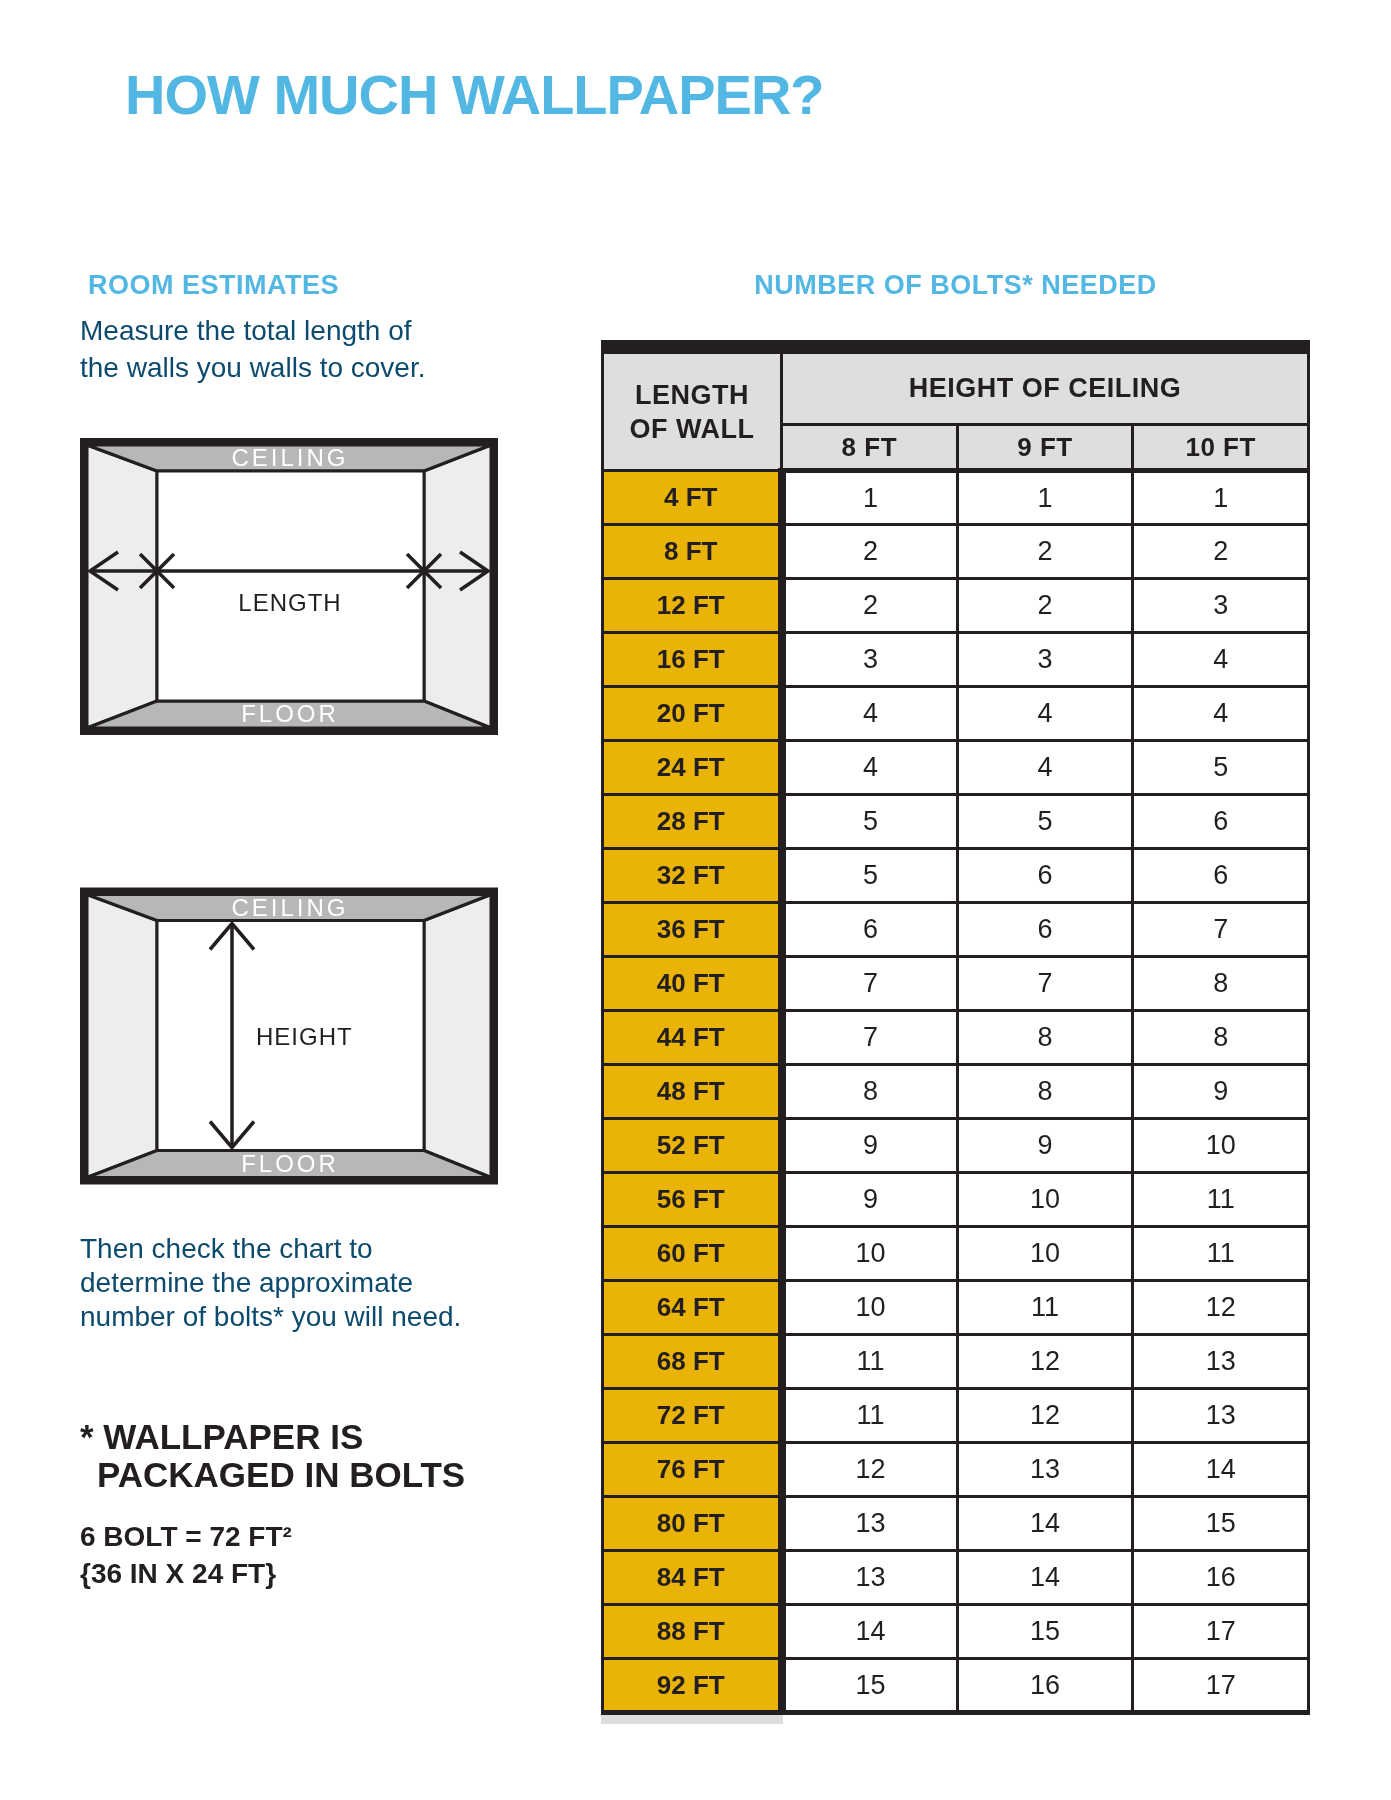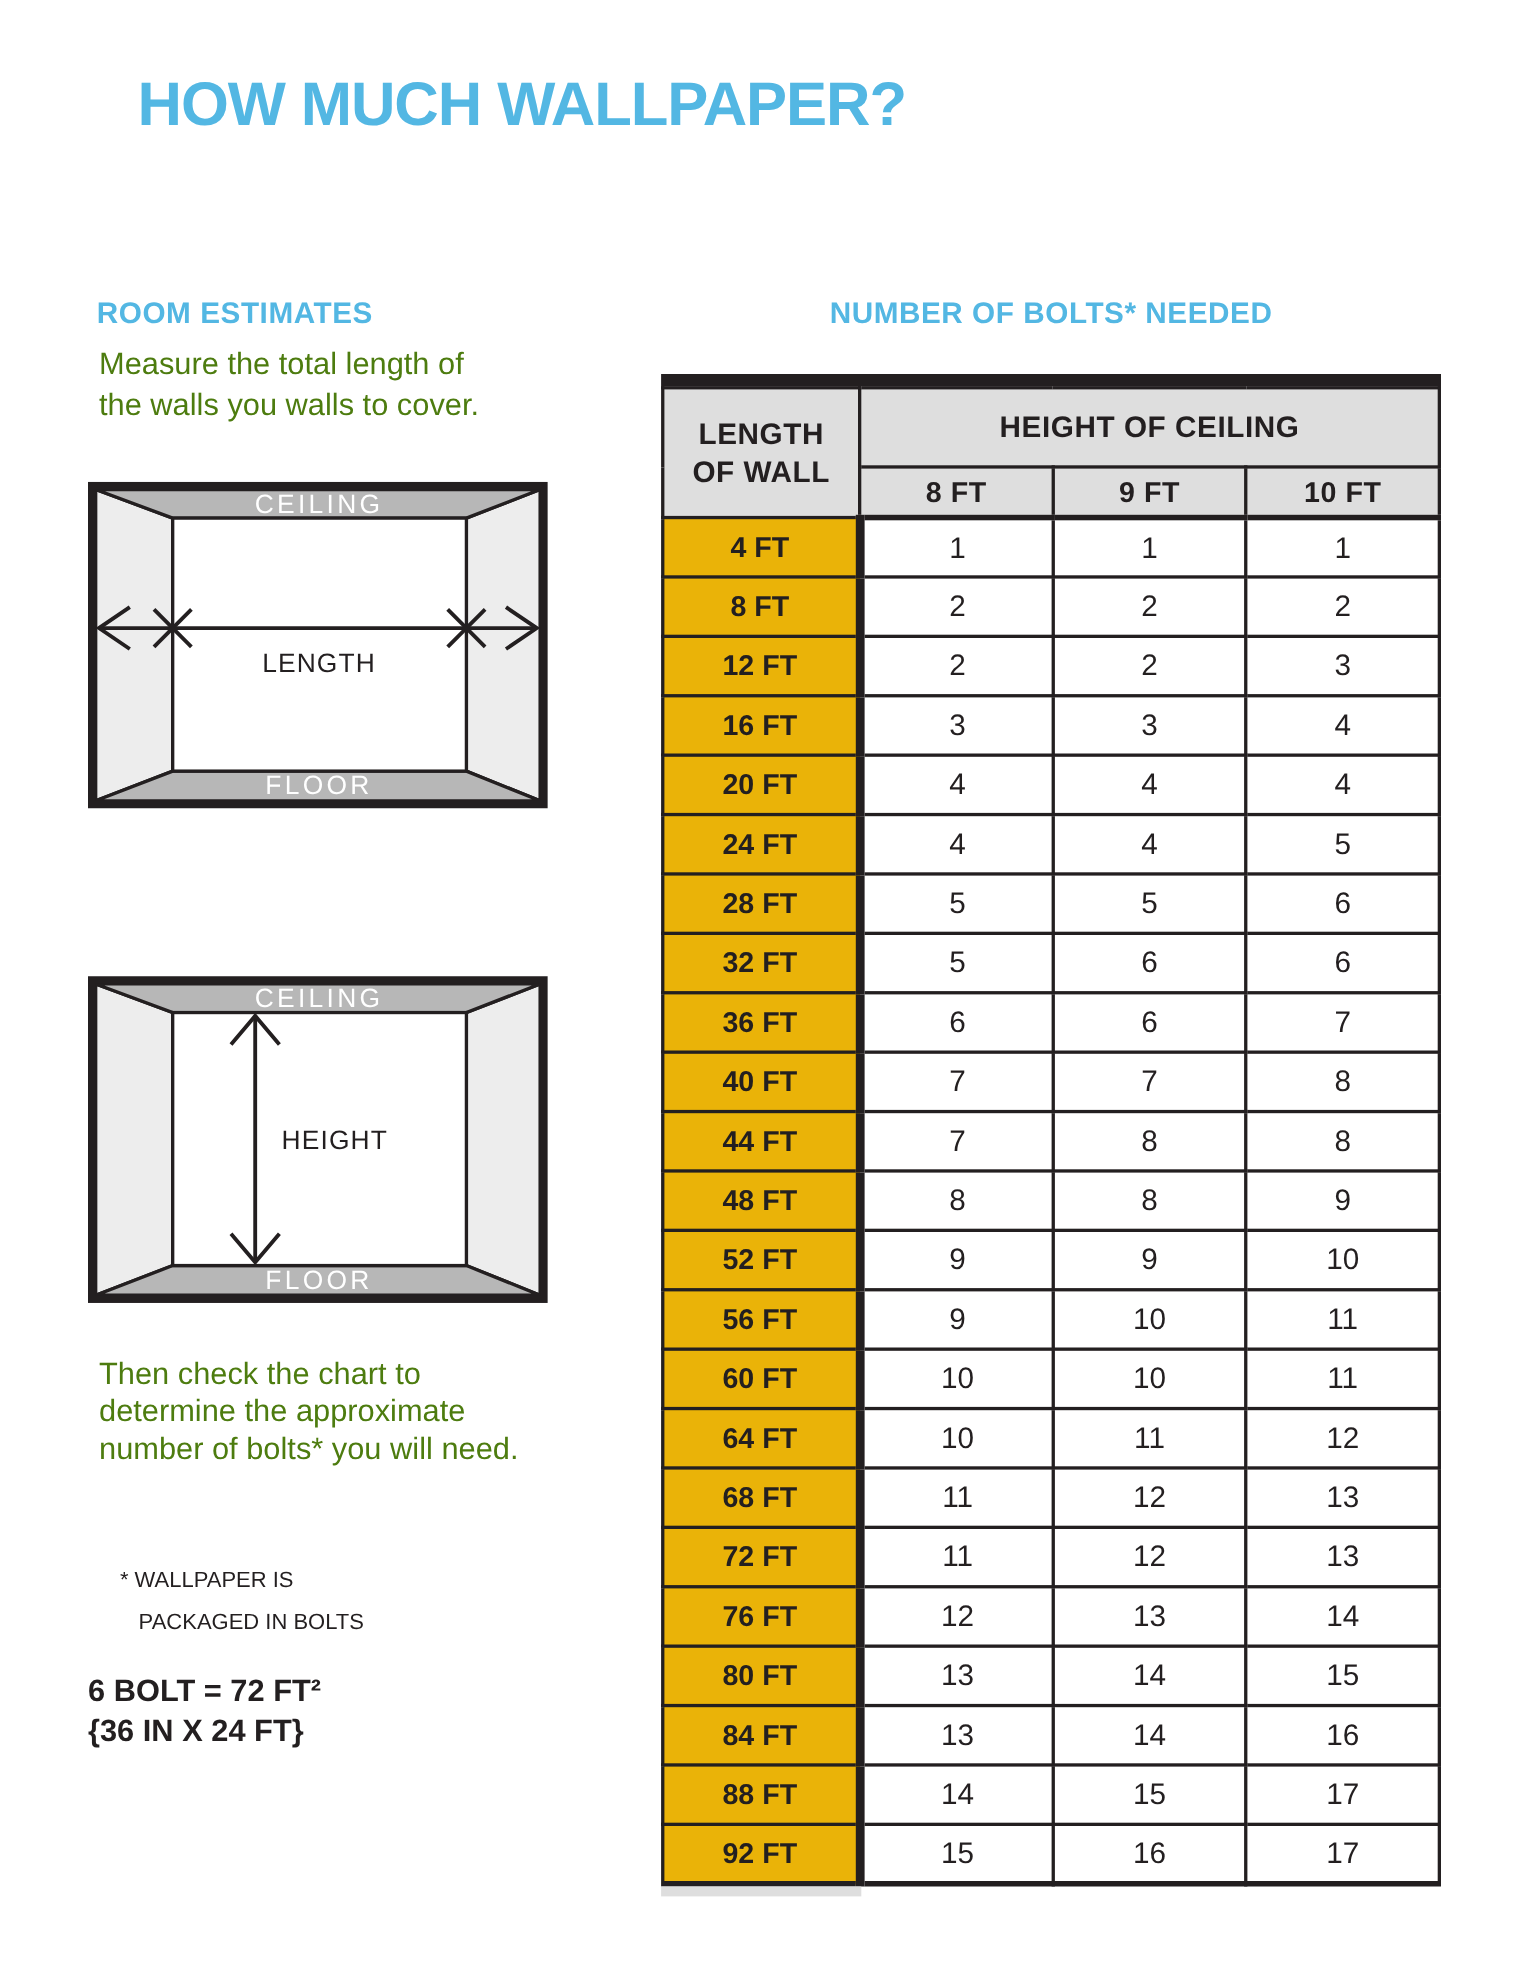--- a/index.html
+++ b/index.html
@@ -20,26 +20,26 @@
   }
 
   .section-heading {
     position: absolute;
     font-size: 27px; font-weight: bold; letter-spacing: 0.5px;
     color: var(--accent);
   }
   #room-estimates-heading { left: 88px; top: 270px; }
   #bolts-heading { left: 601px; top: 270px; width: 709px; text-align: center; }
 
-  .para { position: absolute; left: 90px; font-size: 28px; line-height: 37px; color: #4d7c0f; }
+  .para { position: absolute; left: 80px; font-size: 28px; line-height: 37px; color: #0c4a6e; }
   #para1 { top: 312px; }
   #para2 { top: 776px; }
   #para3 { top: 1232px; line-height: 34px; }
 
-  .footnote { position: absolute; left: 80px; top: 1418px; font-size: 20px; font-weight: normal; line-height: 38px; margin-left: 29px; }
+  .footnote { position: absolute; left: 80px; top: 1418px; font-size: 35px; font-weight: bold; line-height: 38px; }
   .footnote .indent { padding-left: 17px; }
   .boltdef { position: absolute; left: 80px; top: 1518px; font-size: 28px; font-weight: bold; line-height: 37px; }
 
   .diagram { position: absolute; left: 80px; width: 418px; }
   #diagram1 { top: 438px; height: 297px; }
   #diagram2 { top: 886px; height: 300px; }
 
   
   .table-wrap { position: absolute; left: 601px; top: 340px; width: 709px; }
   .table-topbar { width: 709px; height: 11px; background: #231f20; }

